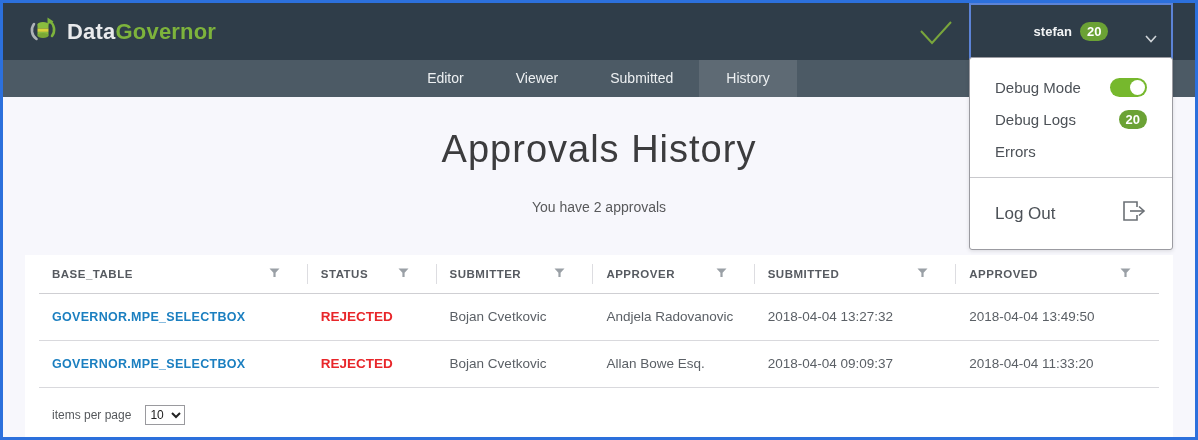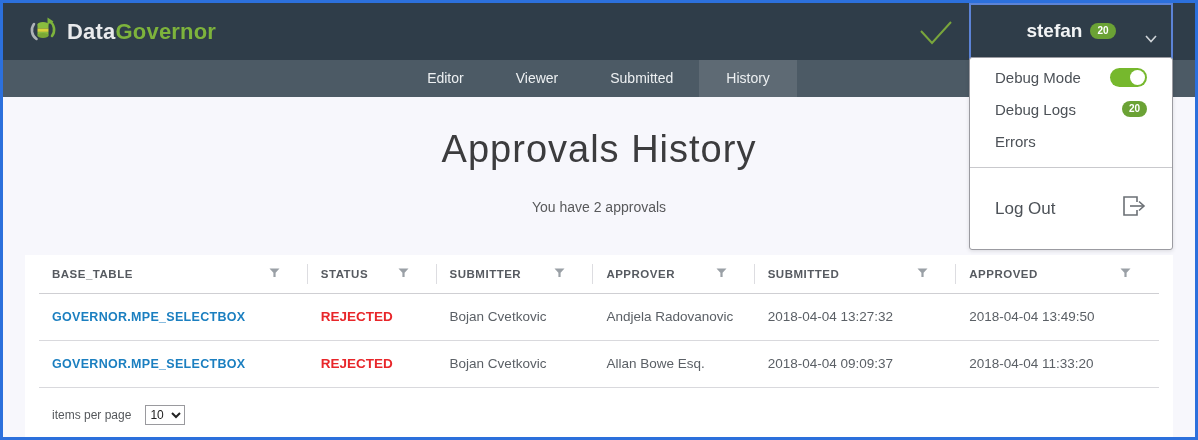--- a/index.html
+++ b/index.html
@@ -29,24 +29,24 @@
 
   .user-menu {
     position: absolute;
     left: 966px; top: 0;
     width: 204px; height: 56px;
     border: 2px solid #5c83d6;
     display: flex; align-items: center; justify-content: center;
     gap: 8px;
     cursor: pointer;
   }
-  .user-name { color: #f2f4f5; font-size: 19px; font-weight: 700; }
+  .user-name { color: #f2f4f5; font-size: 13px; font-weight: 700; }
   .badge {
     background: #6ba235; color: #fff;
-    font-size: 10px; font-weight: 700;
+    font-size: 13px; font-weight: 700;
     border-radius: 10px; padding: 3px 7px; line-height: 1;
   }
   .user-menu .chev { position: absolute; right: 14px; top: 24px; }
 
   
   .nav-bar {
     height: 37px;
     background: #4c5a65;
     display: flex;
     justify-content: center;
@@ -123,21 +123,21 @@
   
   .dropdown {
     position: absolute;
     left: 966px; top: 54px;
     width: 204px; height: 193px;
     background: #fff;
     border: 1px solid #9b9ba1;
     border-radius: 3px;
     box-shadow: 0 1px 4px rgba(0,0,0,0.12);
     z-index: 20;
-    padding-top: 3px;
+    padding-top: 13px;
     display: flex; flex-direction: column;
   }
   .dd-item {
     height: 32px;
     display: flex; align-items: center;
     padding: 0 25px;
     font-size: 15px; color: #4c5157;
     cursor: pointer;
   }
   .dd-item .right { margin-left: auto; }

